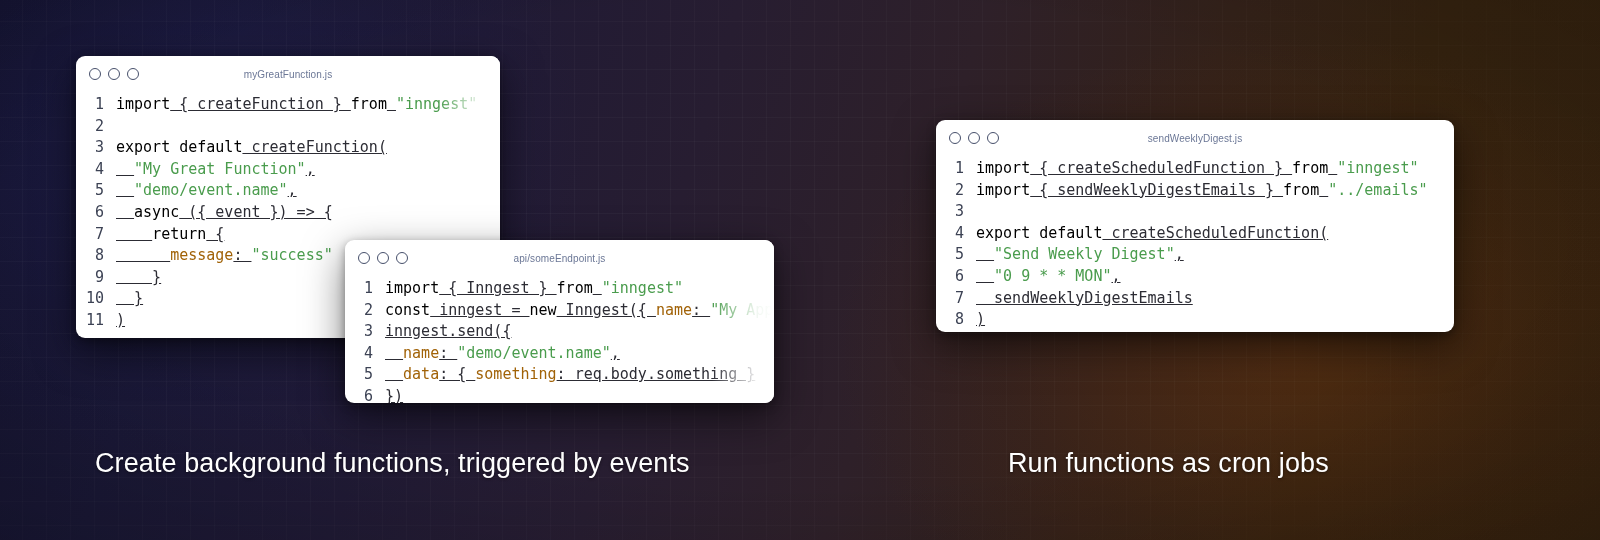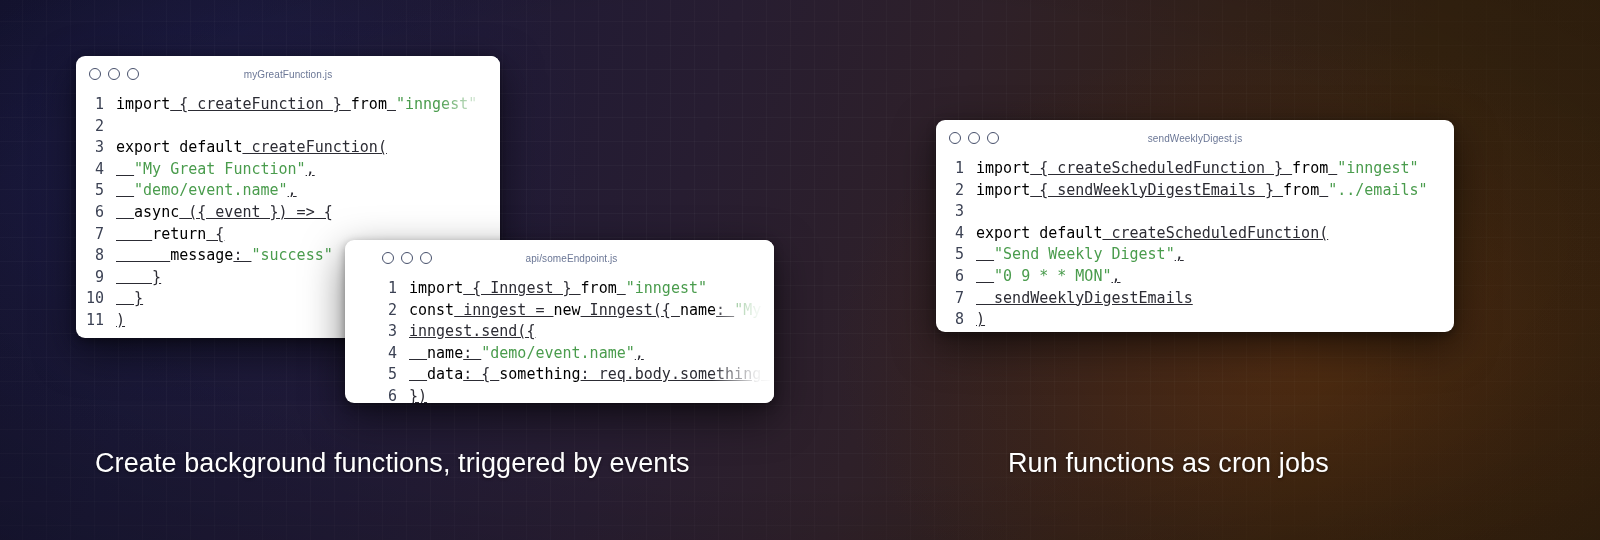--- a/index.html
+++ b/index.html
@@ -101,21 +101,21 @@
     flex:0 0 40px;
     text-align:right;
     padding-right:12px;
     color:#3c4254;
   }
   .src { color:#2c2c34; }
 
   
   .kw  { color:#000000; }
   .str { color:#4a9c4d; }
-  .prop{ color:#000000; }
+  .prop{ color:#a16207; }
   .pl  { color:#2c2c34;text-decoration:underline; }
 
   
   .fade-right::after {
     content:"";
     position:absolute; top:0; right:0; bottom:0;
     width:62px;
     background:linear-gradient(to right, rgba(255,255,255,0) 0%, rgba(255,255,255,0.92) 72%, #ffffff 100%);
     pointer-events:none;
   }
@@ -123,21 +123,20 @@
   
   #win-myGreatFunction {
     left:76px; top:56px;
     width:424px; height:282px;
     z-index:2;
   }
   #win-someEndpoint {
     left:345px; top:240px;
     width:429px; height:163px;
     z-index:3;
-    padding-left:24px;
   }
   #win-sendWeeklyDigest {
     left:936px; top:120px;
     width:518px; height:212px;
     z-index:2;
   }
 
   
   .caption {
     position:absolute;

